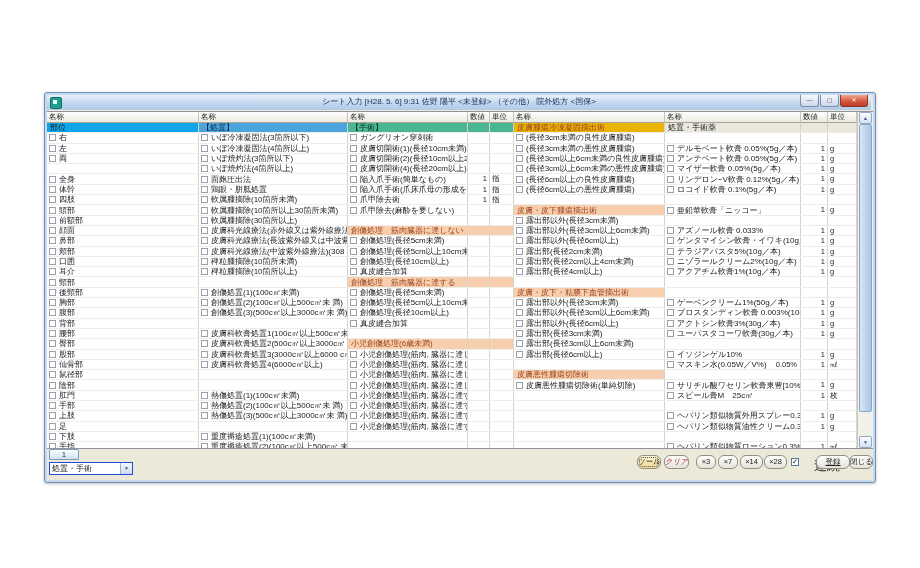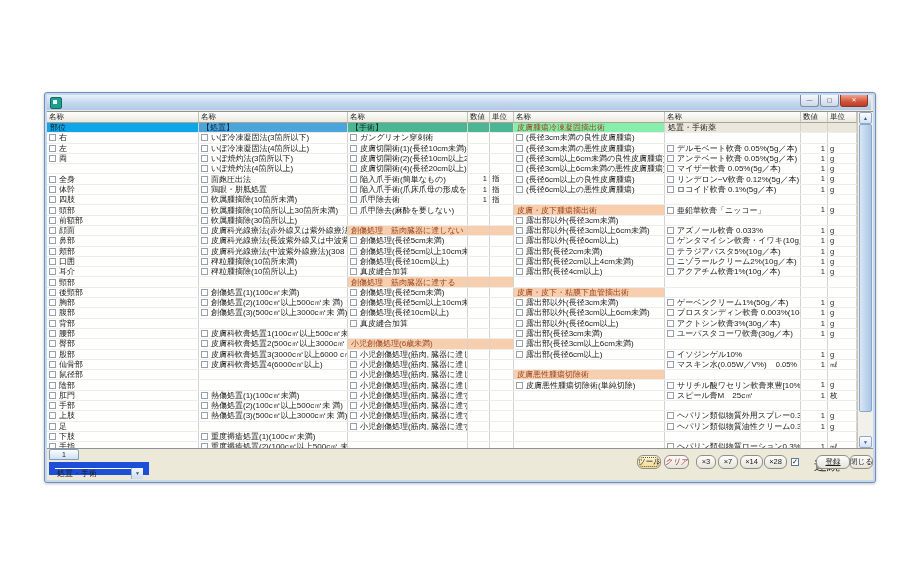--- a/index.html
+++ b/index.html
@@ -46,39 +46,39 @@
   .cb{width:7px;height:7px;border:1px solid #98a0ac;background:#fff;margin:0 2px;flex:none;box-sizing:border-box;}
   .vcell{flex:none;width:22px;text-align:right;padding-right:2px;font-size:7.5px;line-height:9px;
          border-right:1px solid #d6d4ca;box-sizing:border-box;overflow:hidden;}
   .ucell{flex:none;width:24px;text-align:left;padding-left:2px;font-size:7.5px;line-height:9px;
          border-right:1px solid #d6d4ca;box-sizing:border-box;overflow:hidden;}
   .col-4 .vcell{width:27px;} .col-4 .ucell{width:29px;}
 
   .s-hy{background:#0ea5e9;font-family:Liberation Serif, serif;}
   .s-hb{background:#4ba5dd;color:#08263f;}
   .s-hg{background:#4bb694;color:#072e22;}
-  .s-ho{background:#86efac;color:#9a441e;}
+  .s-ho{background:#eab308;color:#9a441e;}
   .s-hp{background:#eae7dc;}
   .s-sec{background:#f8cfae;color:#9a441e;}
   .s-hy .lbl,.s-hb .lbl,.s-hg .lbl,.s-ho .lbl,.s-hp .lbl,.s-sec .lbl{padding-left:3px;}
   .s-hg .vcell,.s-hg .ucell,.s-hp .vcell,.s-hp .ucell{background:transparent;}
 
   
   .sb{position:absolute;left:810px;top:0;width:16px;height:336px;background:#f2f0ea;border-left:1px solid #c8c5ba;box-sizing:border-box;}
   .sb-arrow{position:absolute;left:1px;width:13px;height:12px;background:linear-gradient(#fdfdfd,#d3e1f3);
             border:1px solid #93a8c6;border-radius:2px;font-size:5px;line-height:11px;text-align:center;color:#3a5a86;box-sizing:border-box;}
   .sb-up{top:0;} .sb-down{bottom:0;}
   .sb-thumb{position:absolute;left:1px;top:12px;width:13px;height:288px;border:1px solid #8aa6c8;border-radius:2px;
             background:linear-gradient(90deg,#d9e6f6,#aac5e5);box-sizing:border-box;}
 
   
   .footer{position:absolute;left:2px;top:356px;width:826px;height:31px;background:#ece9d8;}
   .tab{position:absolute;left:2px;top:0;width:30px;height:11px;background:linear-gradient(#fbfdfe,#cfe0f2);
        border:1px solid #7f9db9;border-radius:2px 2px 0 0;font-size:7px;line-height:10px;text-align:center;box-sizing:border-box;}
-  .select{position:absolute;left:2px;top:13px;width:100px;height:13px;background:#fff;border:6px solid #1d4ed8;
+  .select{position:absolute;left:2px;top:13px;width:84px;height:13px;background:#fff;border:1px solid #1d4ed8;
           box-sizing:border-box;font-size:8px;line-height:11px;}
   .select .sel-text{position:absolute;left:2px;top:0;right:12px;overflow:hidden;white-space:nowrap;}
   .dd-btn{position:absolute;right:0;top:0;width:11px;height:11px;background:linear-gradient(#f4f8fc,#ccdcf0);
           border-left:1px solid #9ab0cc;font-size:5px;line-height:10px;text-align:center;color:#3a5a86;}
   .btn{position:absolute;top:6px;height:14px;background:linear-gradient(#fefefc,#e5e2d8);border:1px solid #8e8f87;
        border-radius:6px;font-size:7.5px;line-height:12px;text-align:center;box-sizing:border-box;white-space:nowrap;overflow:hidden;}
   .btn-tool{left:590px;width:24px;background:linear-gradient(#fdf5d5,#f1da92);outline:1px dotted #555;outline-offset:-3px;}
   .btn-clear{left:617px;width:25px;color:#a0252a;font-style:italic;}
   .btn-x3{left:649px;width:20px;}
   .btn-x7{left:671px;width:20px;}
@@ -91,20 +91,21 @@
   .btn-close{left:802px;width:24px;}
 </style>
 </head>
 <body>
 
 <div id="canvas">
   <div class="window">
 
     <div class="titlebar">
       <div class="app-icon"></div>
+      <div class="title-text">シート入力 [H28. 5. 6]  9:31 佐野 陽平 &lt;未登録&gt; （その他） 院外処方 &lt;国保&gt;</div>
       <div class="win-btns">
         <div class="wbtn">—</div>
         <div class="wbtn">▢</div>
         <div class="wbtn close">✕</div>
       </div>
     </div>
 
     <div class="table-wrap" id="grid">
       <div class="sb">
         <div class="sb-arrow sb-up">▲</div>

